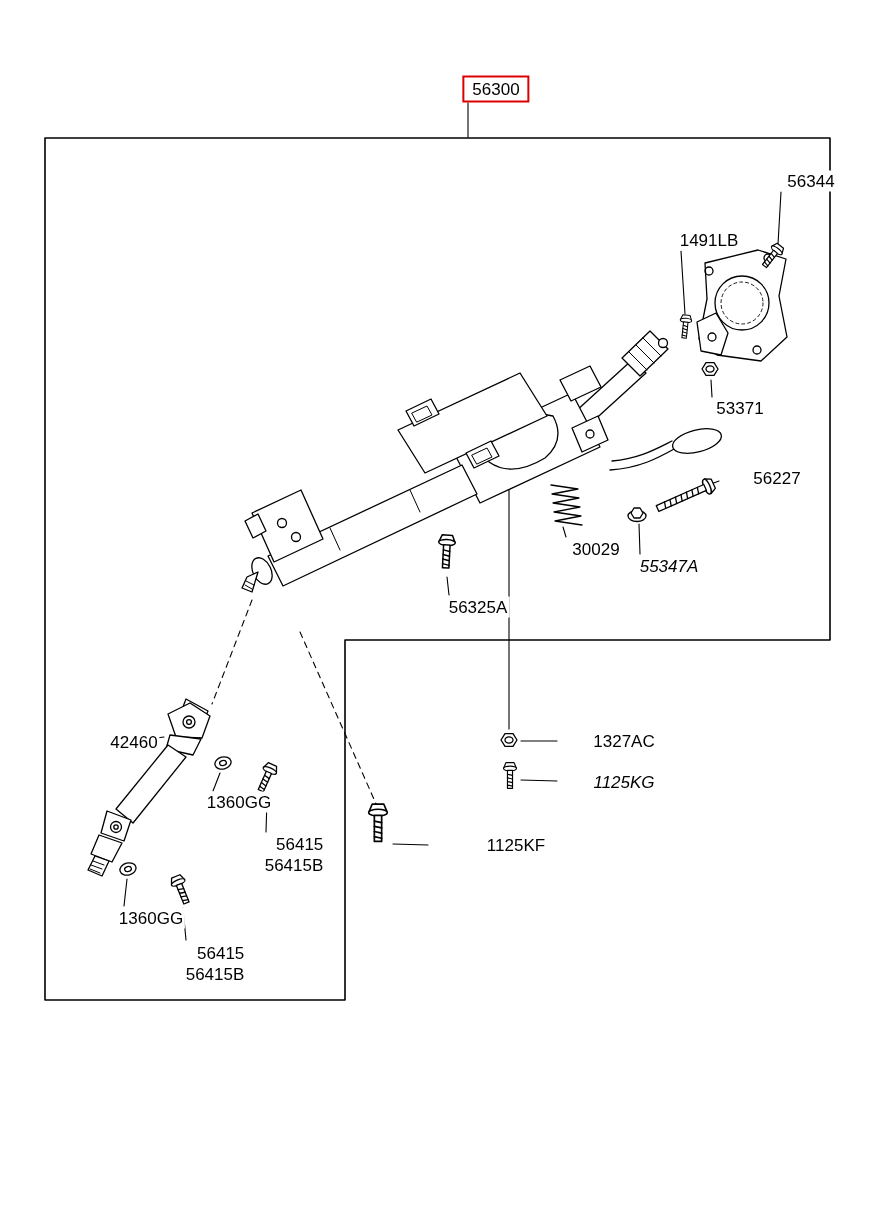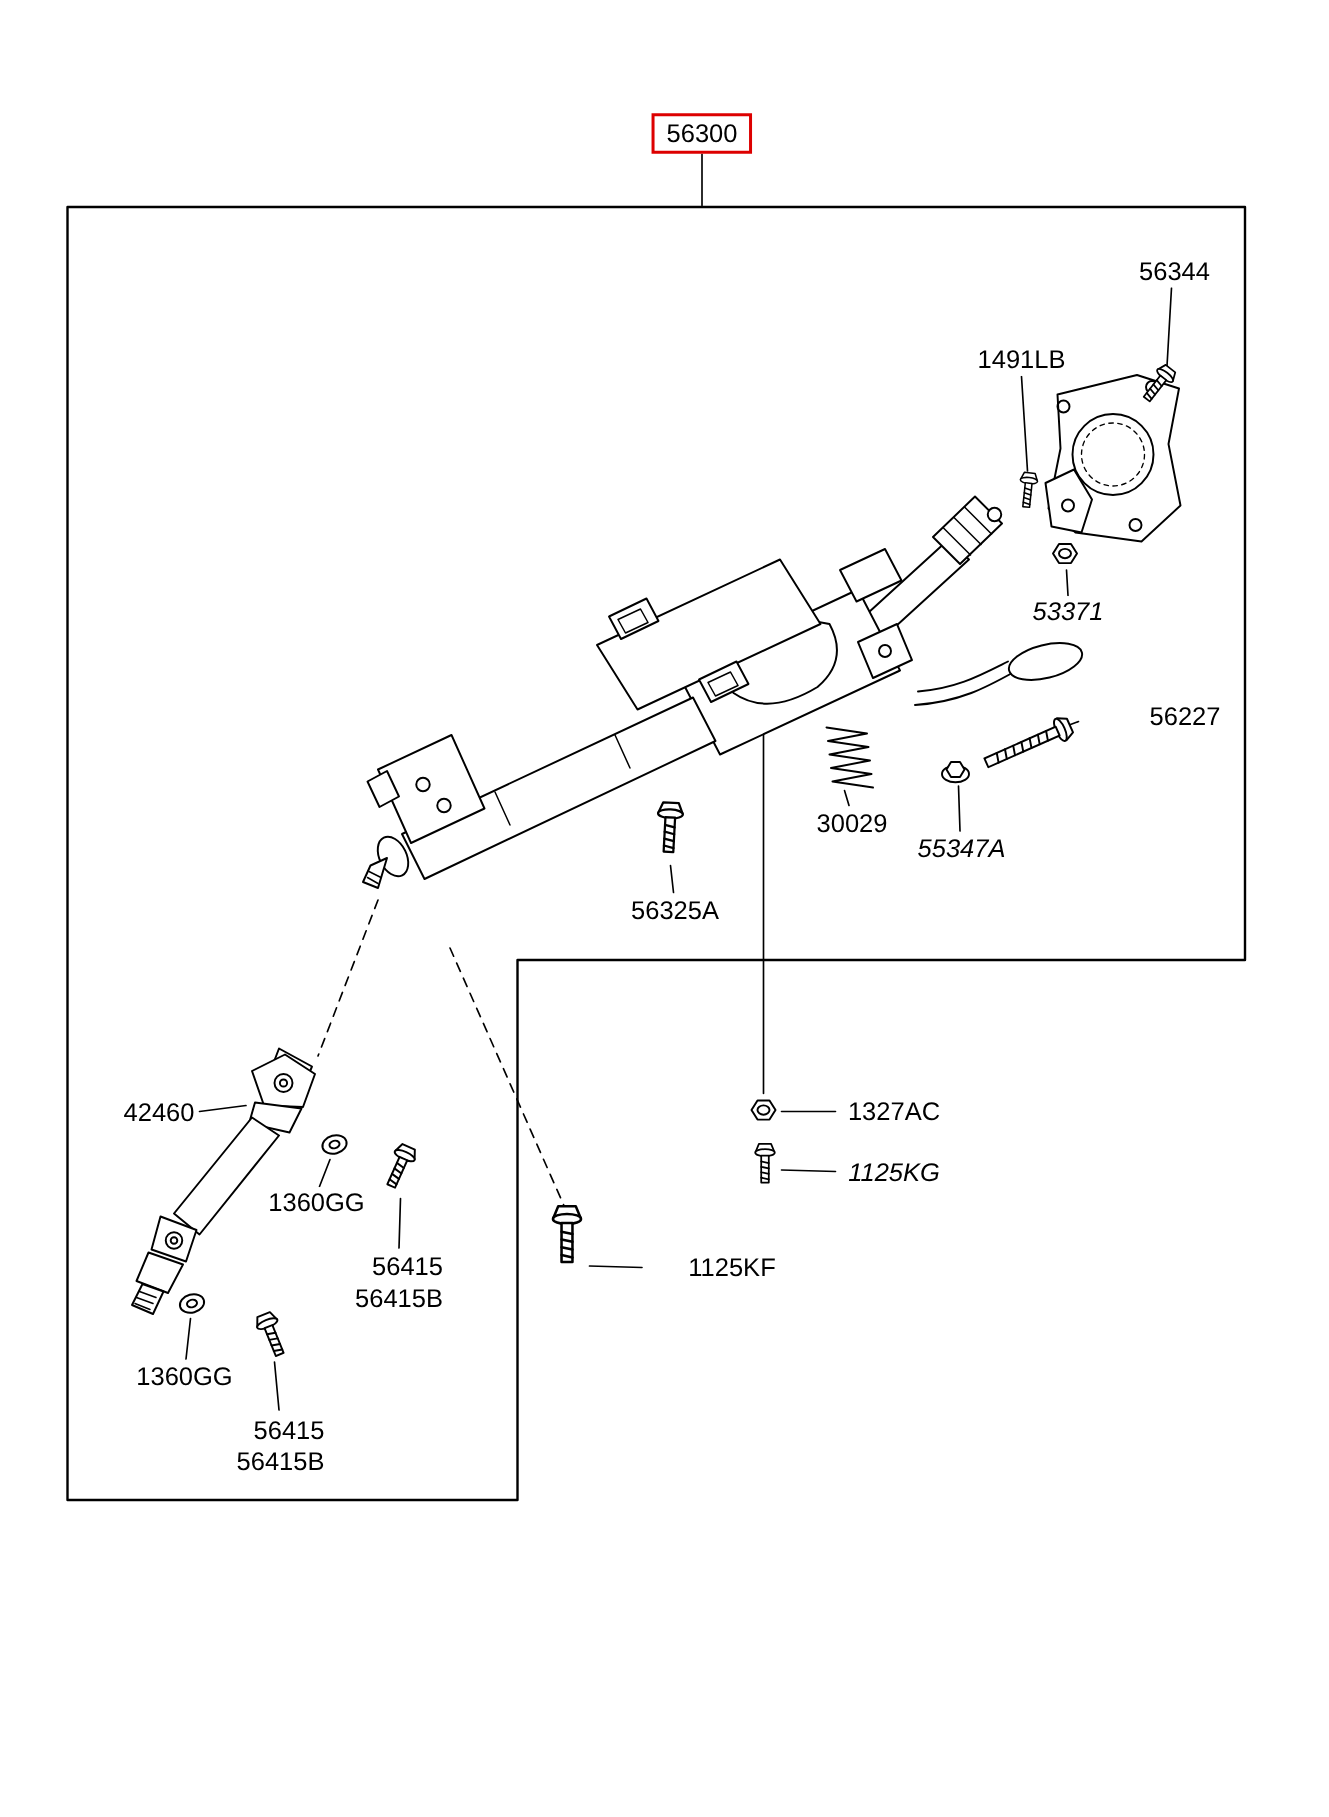--- a/index.html
+++ b/index.html
@@ -11,20 +11,21 @@
   .label {
     position: absolute;
     transform: translate(-50%, -50%);
     font-size: 17px;
     color: var(--ink);
     white-space: nowrap;
     text-align: center;
     line-height: 21px;
     background: #ffffff;
     padding: 0 2px;
+    margin-left: 28px;
   }
   .label.highlight {
     border: 2px solid var(--accent);
     padding: 1px 8px;
   }
   .label.two-line span { display: block; text-align: right; }
 </style>
 </head>
 <body>
 
@@ -184,25 +185,25 @@
   </div>
 
   <div class="label" style="left:783px; top:181px;">
     <span>56344</span>
   </div>
 
   <div class="label" style="left:681px; top:240px;">
     <span>1491LB</span>
   </div>
 
-  <div class="label" style="left:712px; top:408px;font-style:italic;">
+  <div class="label" style="left:712px; top:408px;">
     <span>53371</span>
   </div>
 
-  <div class="label" style="left:790px; top:478px;">
+  <div class="label" style="left:749px; top:478px;">
     <span>56227</span>
   </div>
 
   <div class="label" style="left:568px; top:549px;">
     <span>30029</span>
   </div>
 
   <div class="label" style="left:641px; top:566px;font-style:italic;">
     <span>55347A</span>
   </div>

